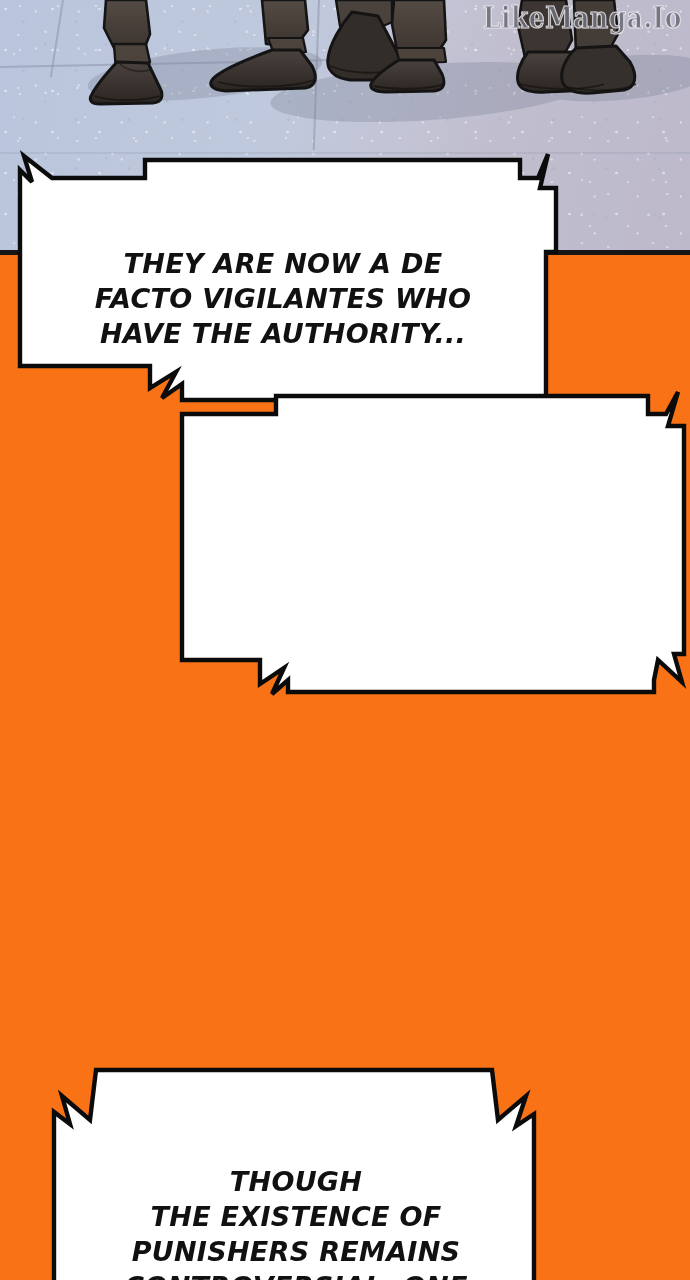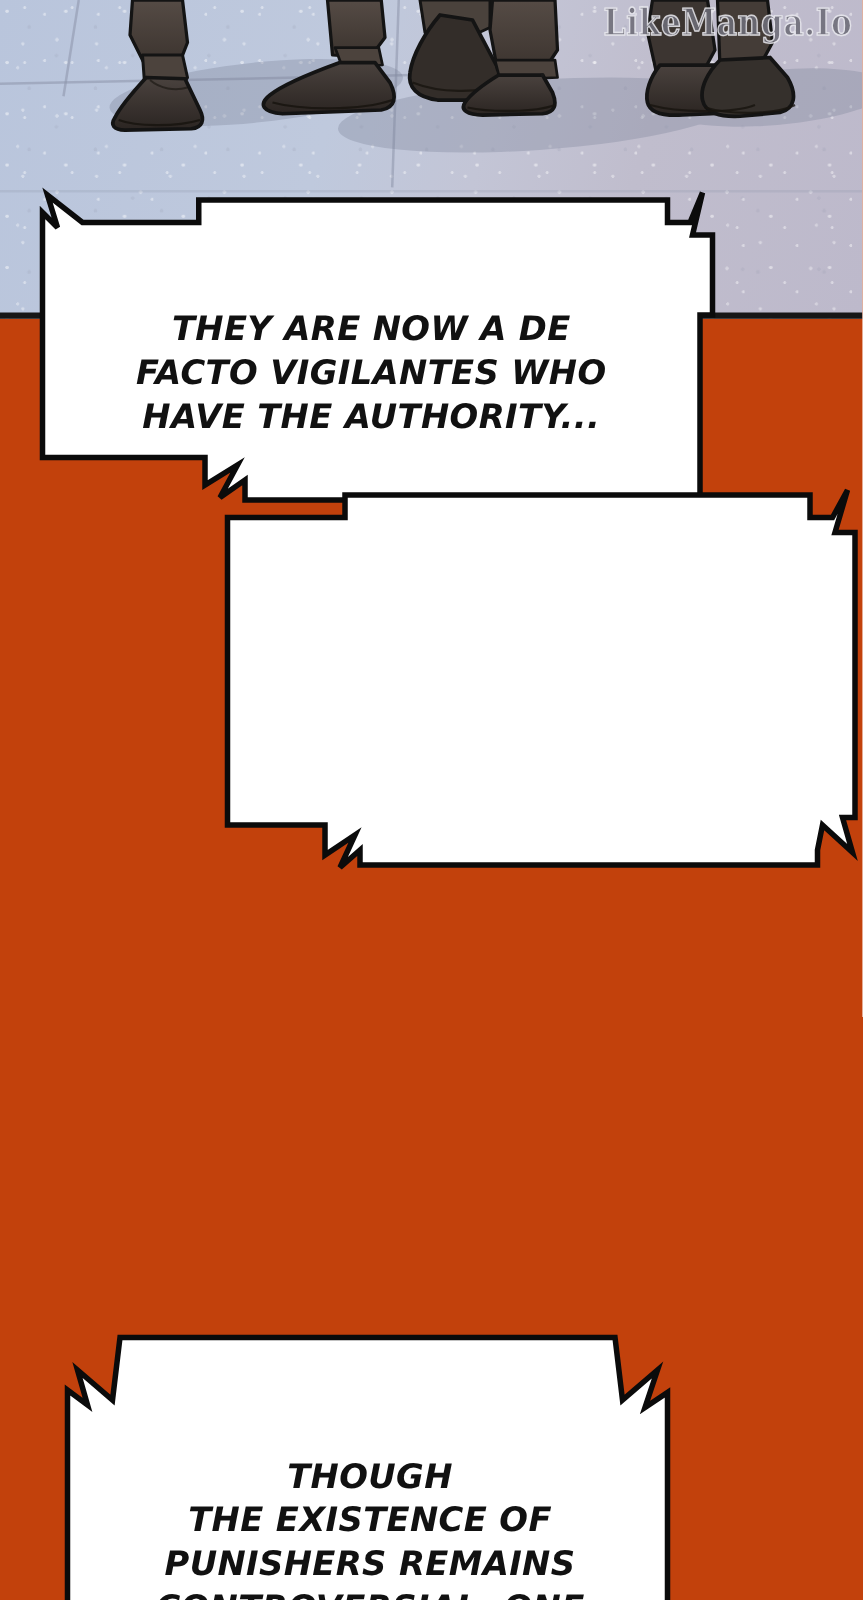--- a/index.html
+++ b/index.html
@@ -5,21 +5,21 @@
 <style>
   html,body{margin:0;padding:0;background:#ffffff;}
   body{
     font-family:"DejaVu Sans", sans-serif;
   }
   #page{
     position:relative;
     width:690px;
     height:1280px;
     overflow:hidden;
-    background:#c2410c;
+    background:#f97316;
   }
 
   
   .panel-art{
     position:absolute;
     left:0; top:0;
     width:690px; height:255px;
     overflow:hidden;
     background:#bcc6da;
   }
@@ -93,21 +93,21 @@
     font-family:"DejaVu Sans", sans-serif;
     font-weight:700;
     font-style:italic;
     color:#111111;
     line-height:1.30;
     letter-spacing:.3px;
     white-space:pre-line;
     user-select:none;
   }
 
-  #bubble-1{ left:24px;  top:152px;  width:546px;  height:296px;text-decoration:underline; }
+  #bubble-1{ left:10px;  top:152px;  width:546px;  height:296px;text-decoration:underline; }
   #bubble-1 .bubble-text{ top:94px; font-size:27px; }
 
   #bubble-2{ left:168px; top:392px;  width:522px;  height:308px; }
   #bubble-2 .bubble-text{ top:78px; font-size:27px; }
 
   #bubble-3{ left:40px;  top:1060px; width:512px;  height:300px; }
   #bubble-3 .bubble-text{ top:104px; font-size:27px; }
 </style>
 </head>
 <body>

